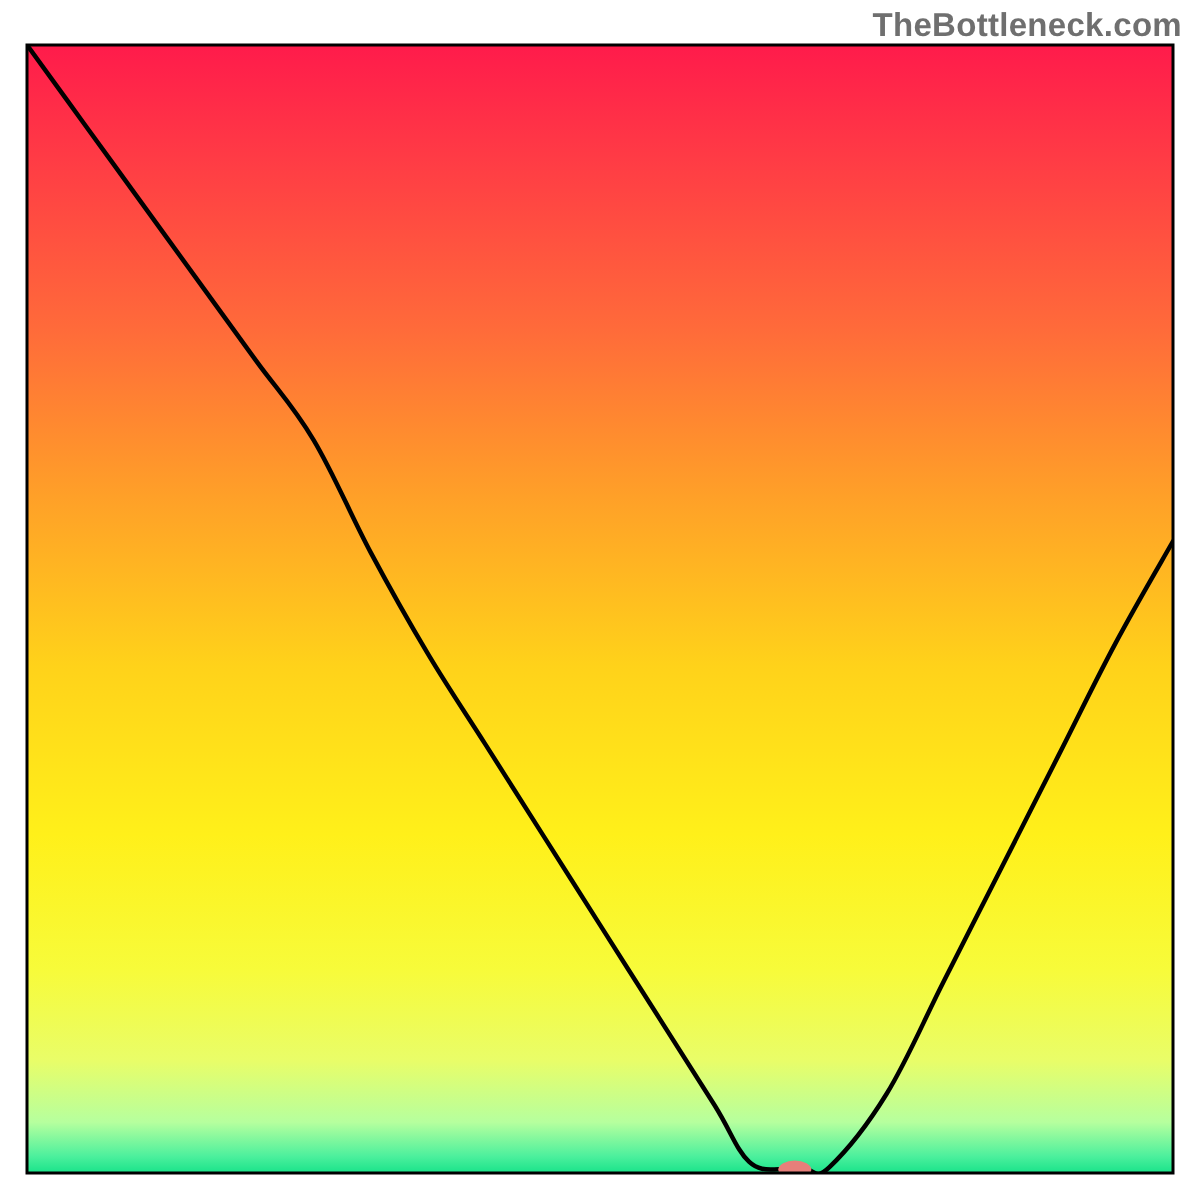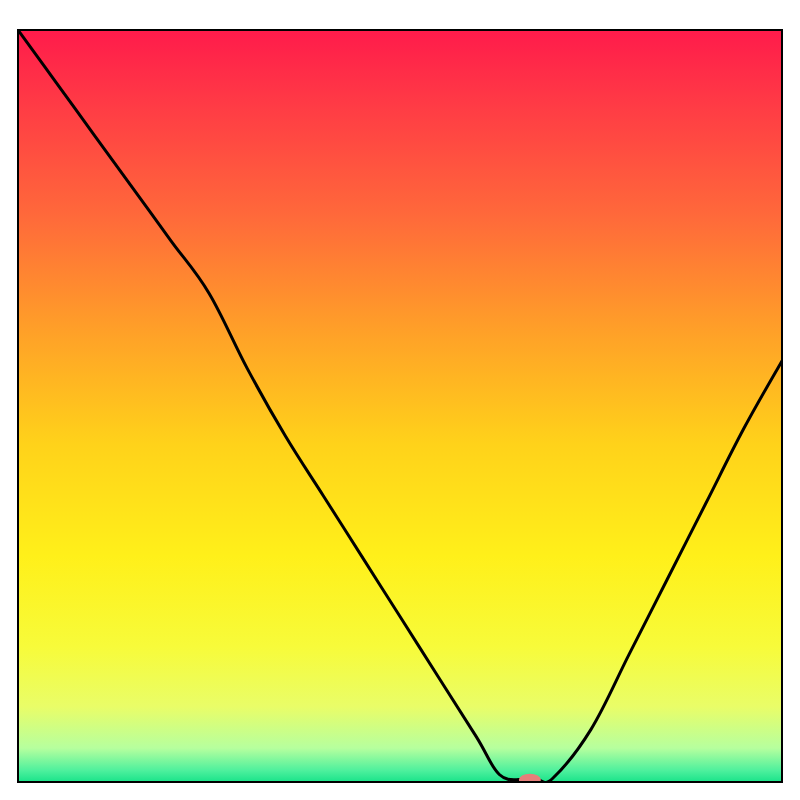--- a/index.html
+++ b/index.html
@@ -28,20 +28,21 @@
   }
   svg {
     display: block;
   }
 </style>
 </head>
 <body>
 
 <div class="frame">
 
+  <div class="watermark">TheBottleneck.com</div>
 
   <svg id="chart-svg" width="800" height="800">
     <defs>
       <linearGradient id="bg-grad" x1="0" y1="0" x2="0" y2="1">
           <stop offset="0.00%" stop-color="#ff1b4b"></stop>
           <stop offset="10.00%" stop-color="#ff3b45"></stop>
           <stop offset="25.00%" stop-color="#ff6a3a"></stop>
           <stop offset="40.00%" stop-color="#ffa028"></stop>
           <stop offset="55.00%" stop-color="#ffd21a"></stop>
           <stop offset="70.00%" stop-color="#fff01a"></stop>

